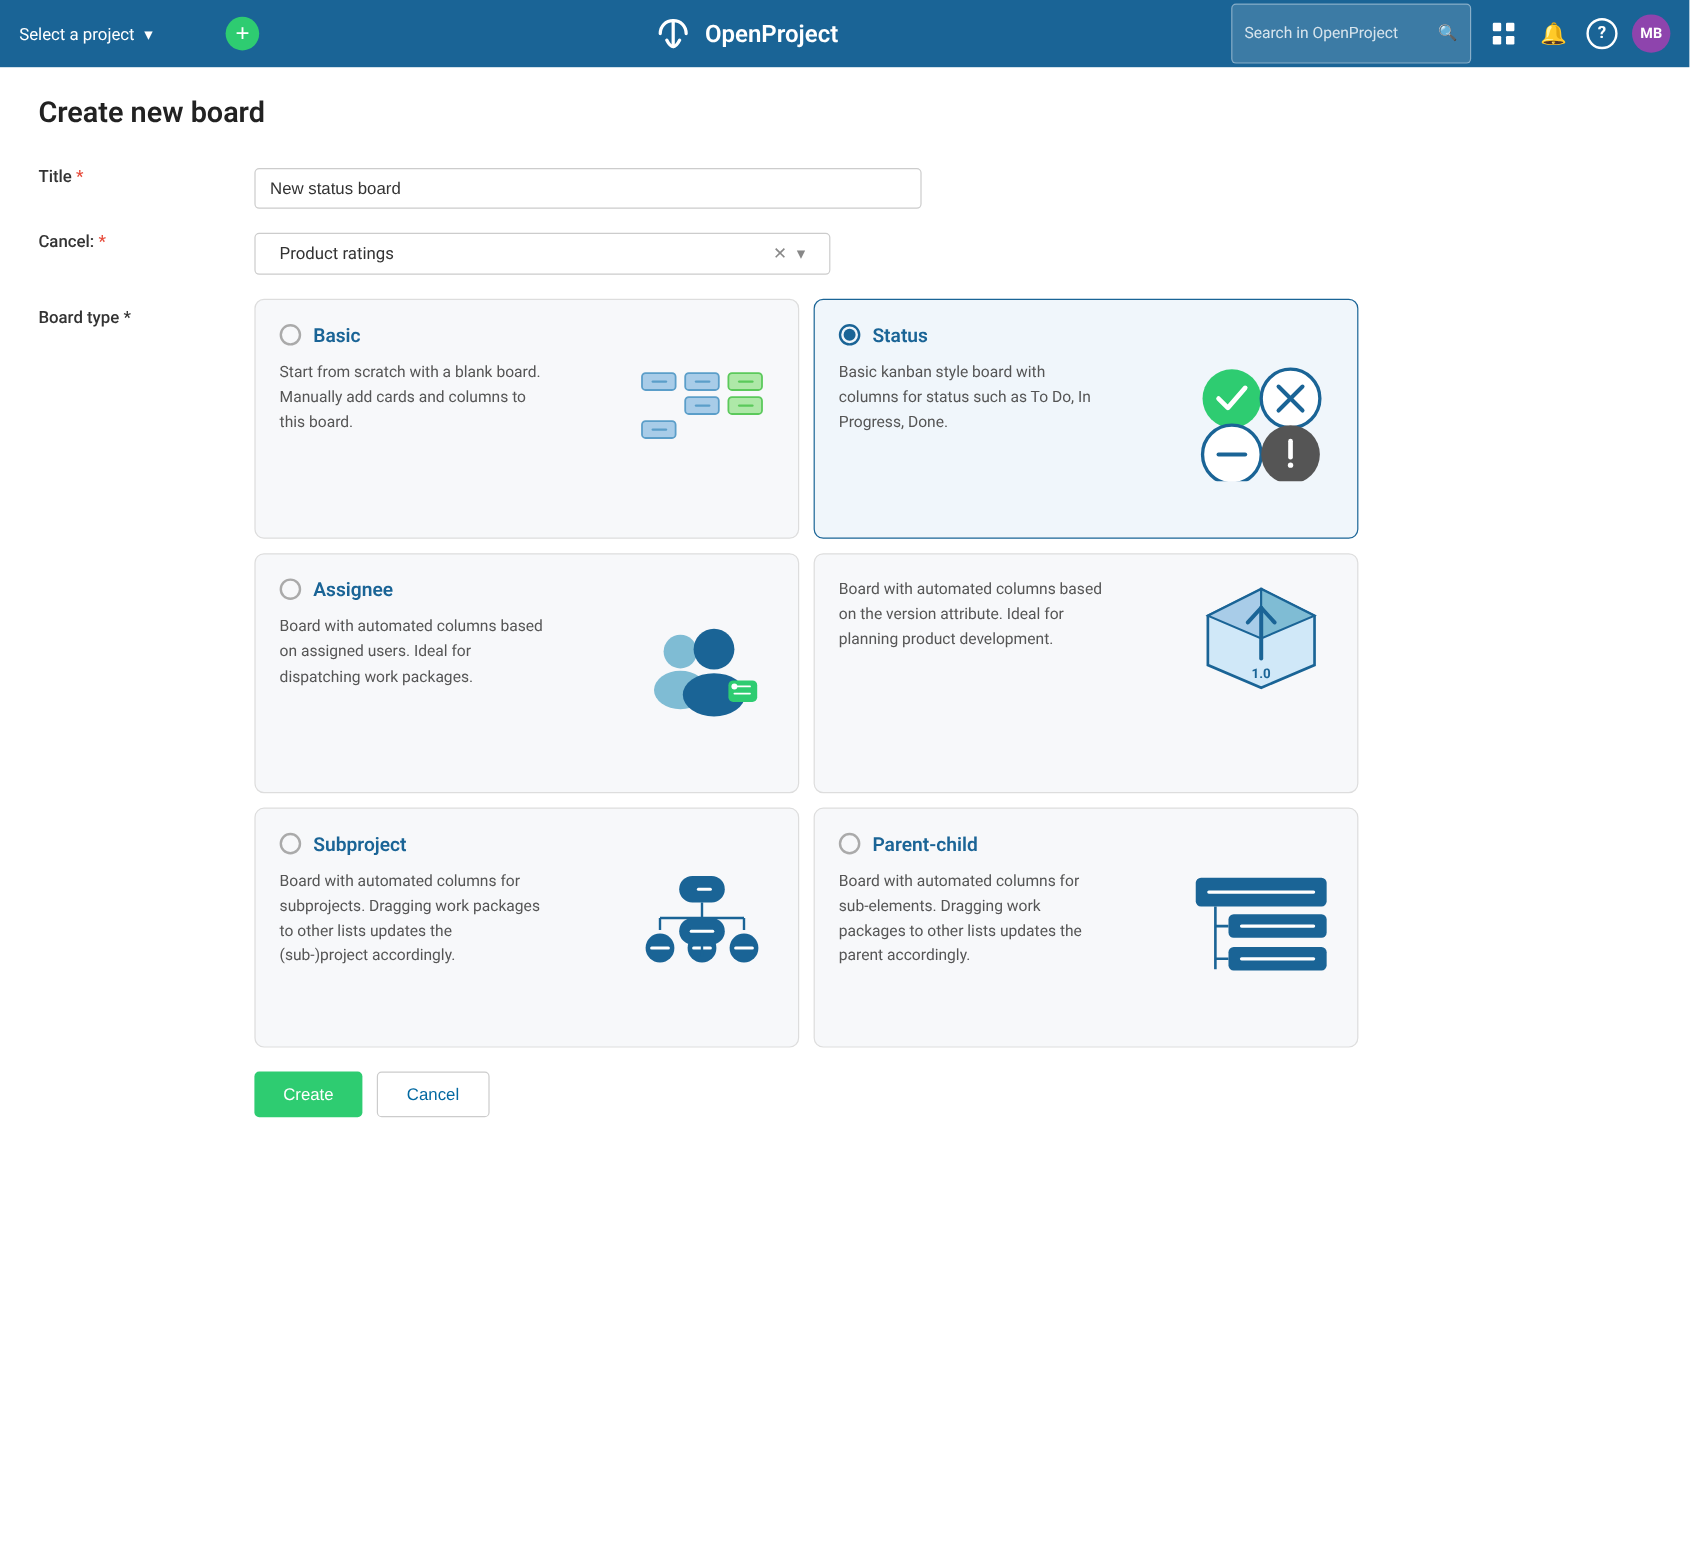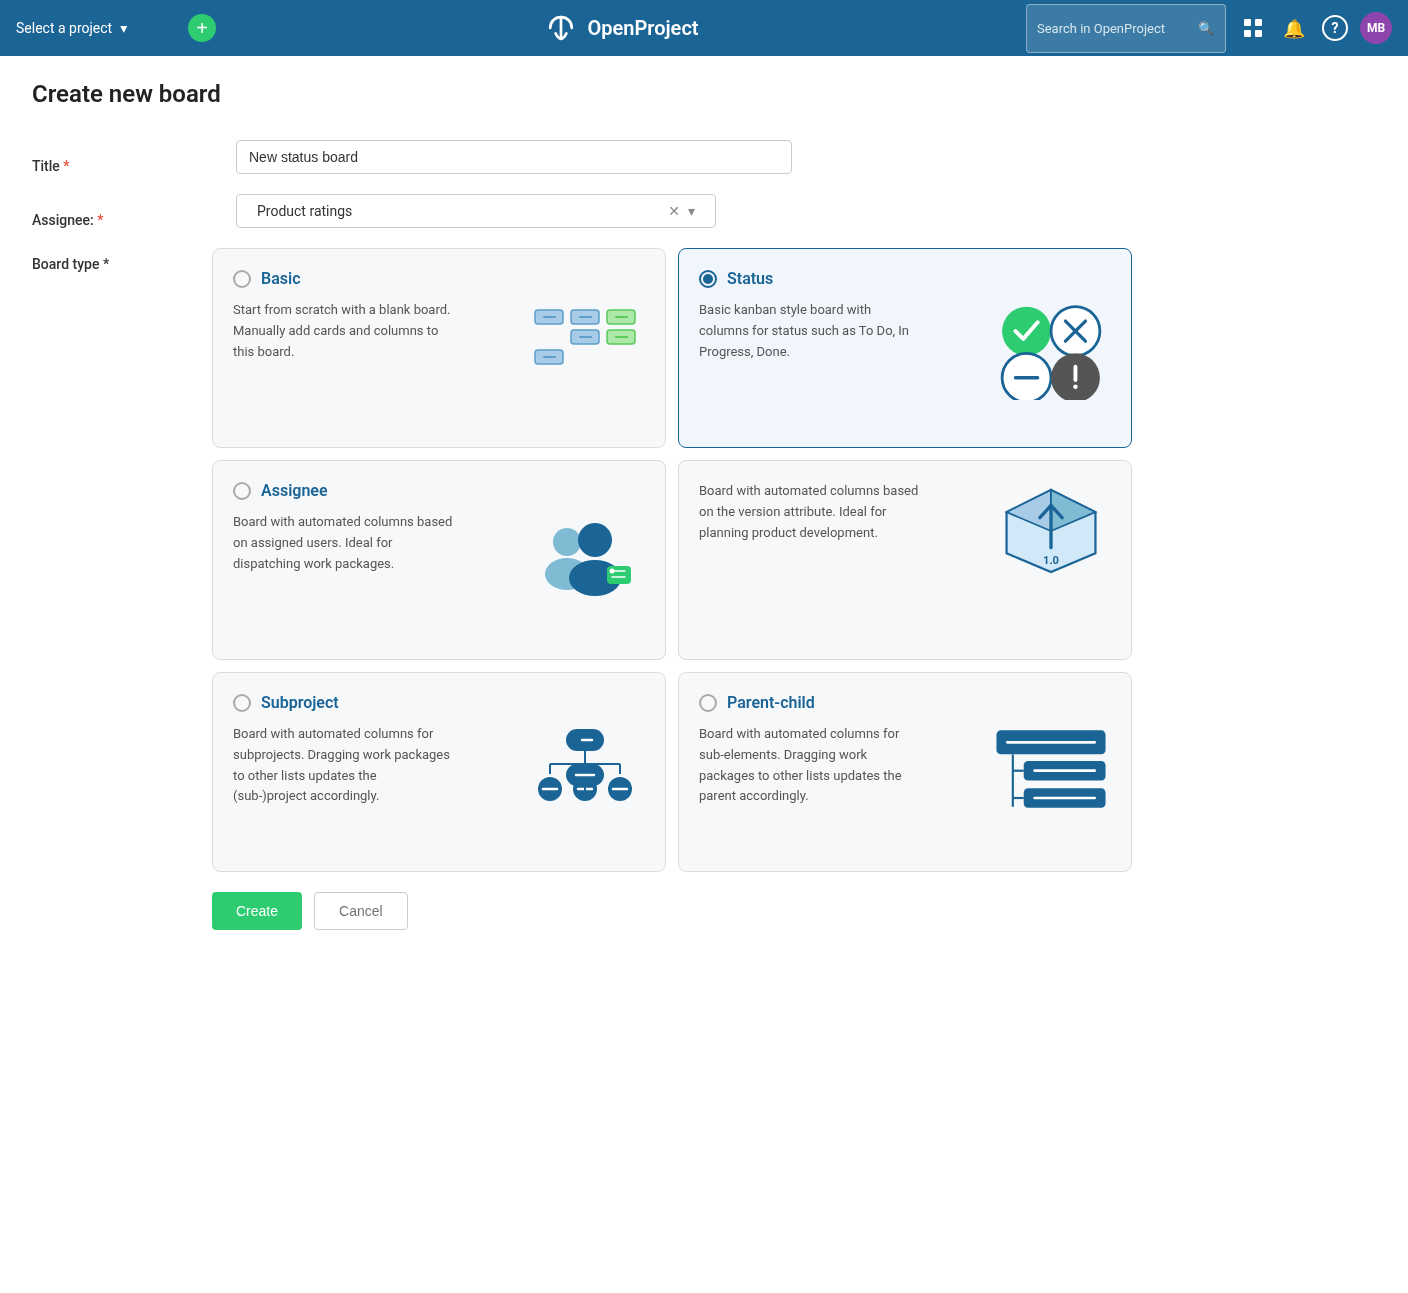--- a/index.html
+++ b/index.html
@@ -97,23 +97,22 @@
     .page-title {
       font-size: 24px;
       font-weight: 600;
       margin-bottom: 32px;
       color: #222;
     }
 
     
     .form-row {
       display: flex;
-      align-items: flex-end;
+      align-items: flex-start;
       margin-bottom: 20px;
-      gap: 24px;
     }
     .form-label {
       width: 180px;
       font-size: 14px;
       color: #333;
       font-weight: 500;
     }
     .form-label .required {
       color: #e74c3c;
     }
@@ -176,21 +175,21 @@
       cursor: pointer;
       background: #f7f8fa;
       min-height: 200px;
     }
     .board-card.selected {
       border-color: #1a6496;
       background: #f0f6fb;
     }
     .board-card-header {
       display: flex;
-      align-items: flex-end;
+      align-items: flex-start;
       gap: 10px;
       margin-bottom: 12px;
     }
     .board-card-title {
       font-size: 16px;
       font-weight: 600;
       color: #1a6496;
     }
     .board-card-body {
       display: flex;
@@ -245,21 +244,21 @@
       color: #fff;
       border: none;
       padding: 10px 24px;
       border-radius: 4px;
       font-size: 14px;
       cursor: pointer;
       font-weight: 500;
     }
     .btn-cancel {
       background: #fff;
-      color: #737373;
+      color: #0369a1;
       border: 1px solid #ccc;
       padding: 10px 24px;
       border-radius: 4px;
       font-size: 14px;
       cursor: pointer;
     }
 
     
     .basic-icon svg, .status-icon svg, .assignee-icon svg, .version-icon svg, .subproject-icon svg, .parent-child-icon svg {
       width: 120px;
@@ -307,21 +306,21 @@
 
   <div class="form-row">
     <label class="form-label">
       <span>Title</span> <span class="required">*</span>
     </label>
     <input class="form-input" type="text" value="New status board" style="">
   </div>
 
   <div class="form-row">
     <label class="form-label">
-      <span>Assignee:</span> <span class="required">*</span>
+      <span>Cancel:</span> <span class="required">*</span>
     </label>
     <div class="project-select">
       <span>Product ratings</span>
       <div class="project-select-actions">
         <span style="cursor:pointer;">✕</span>
         <span style="cursor:pointer;">▾</span>
       </div>
     </div>
   </div>
 

